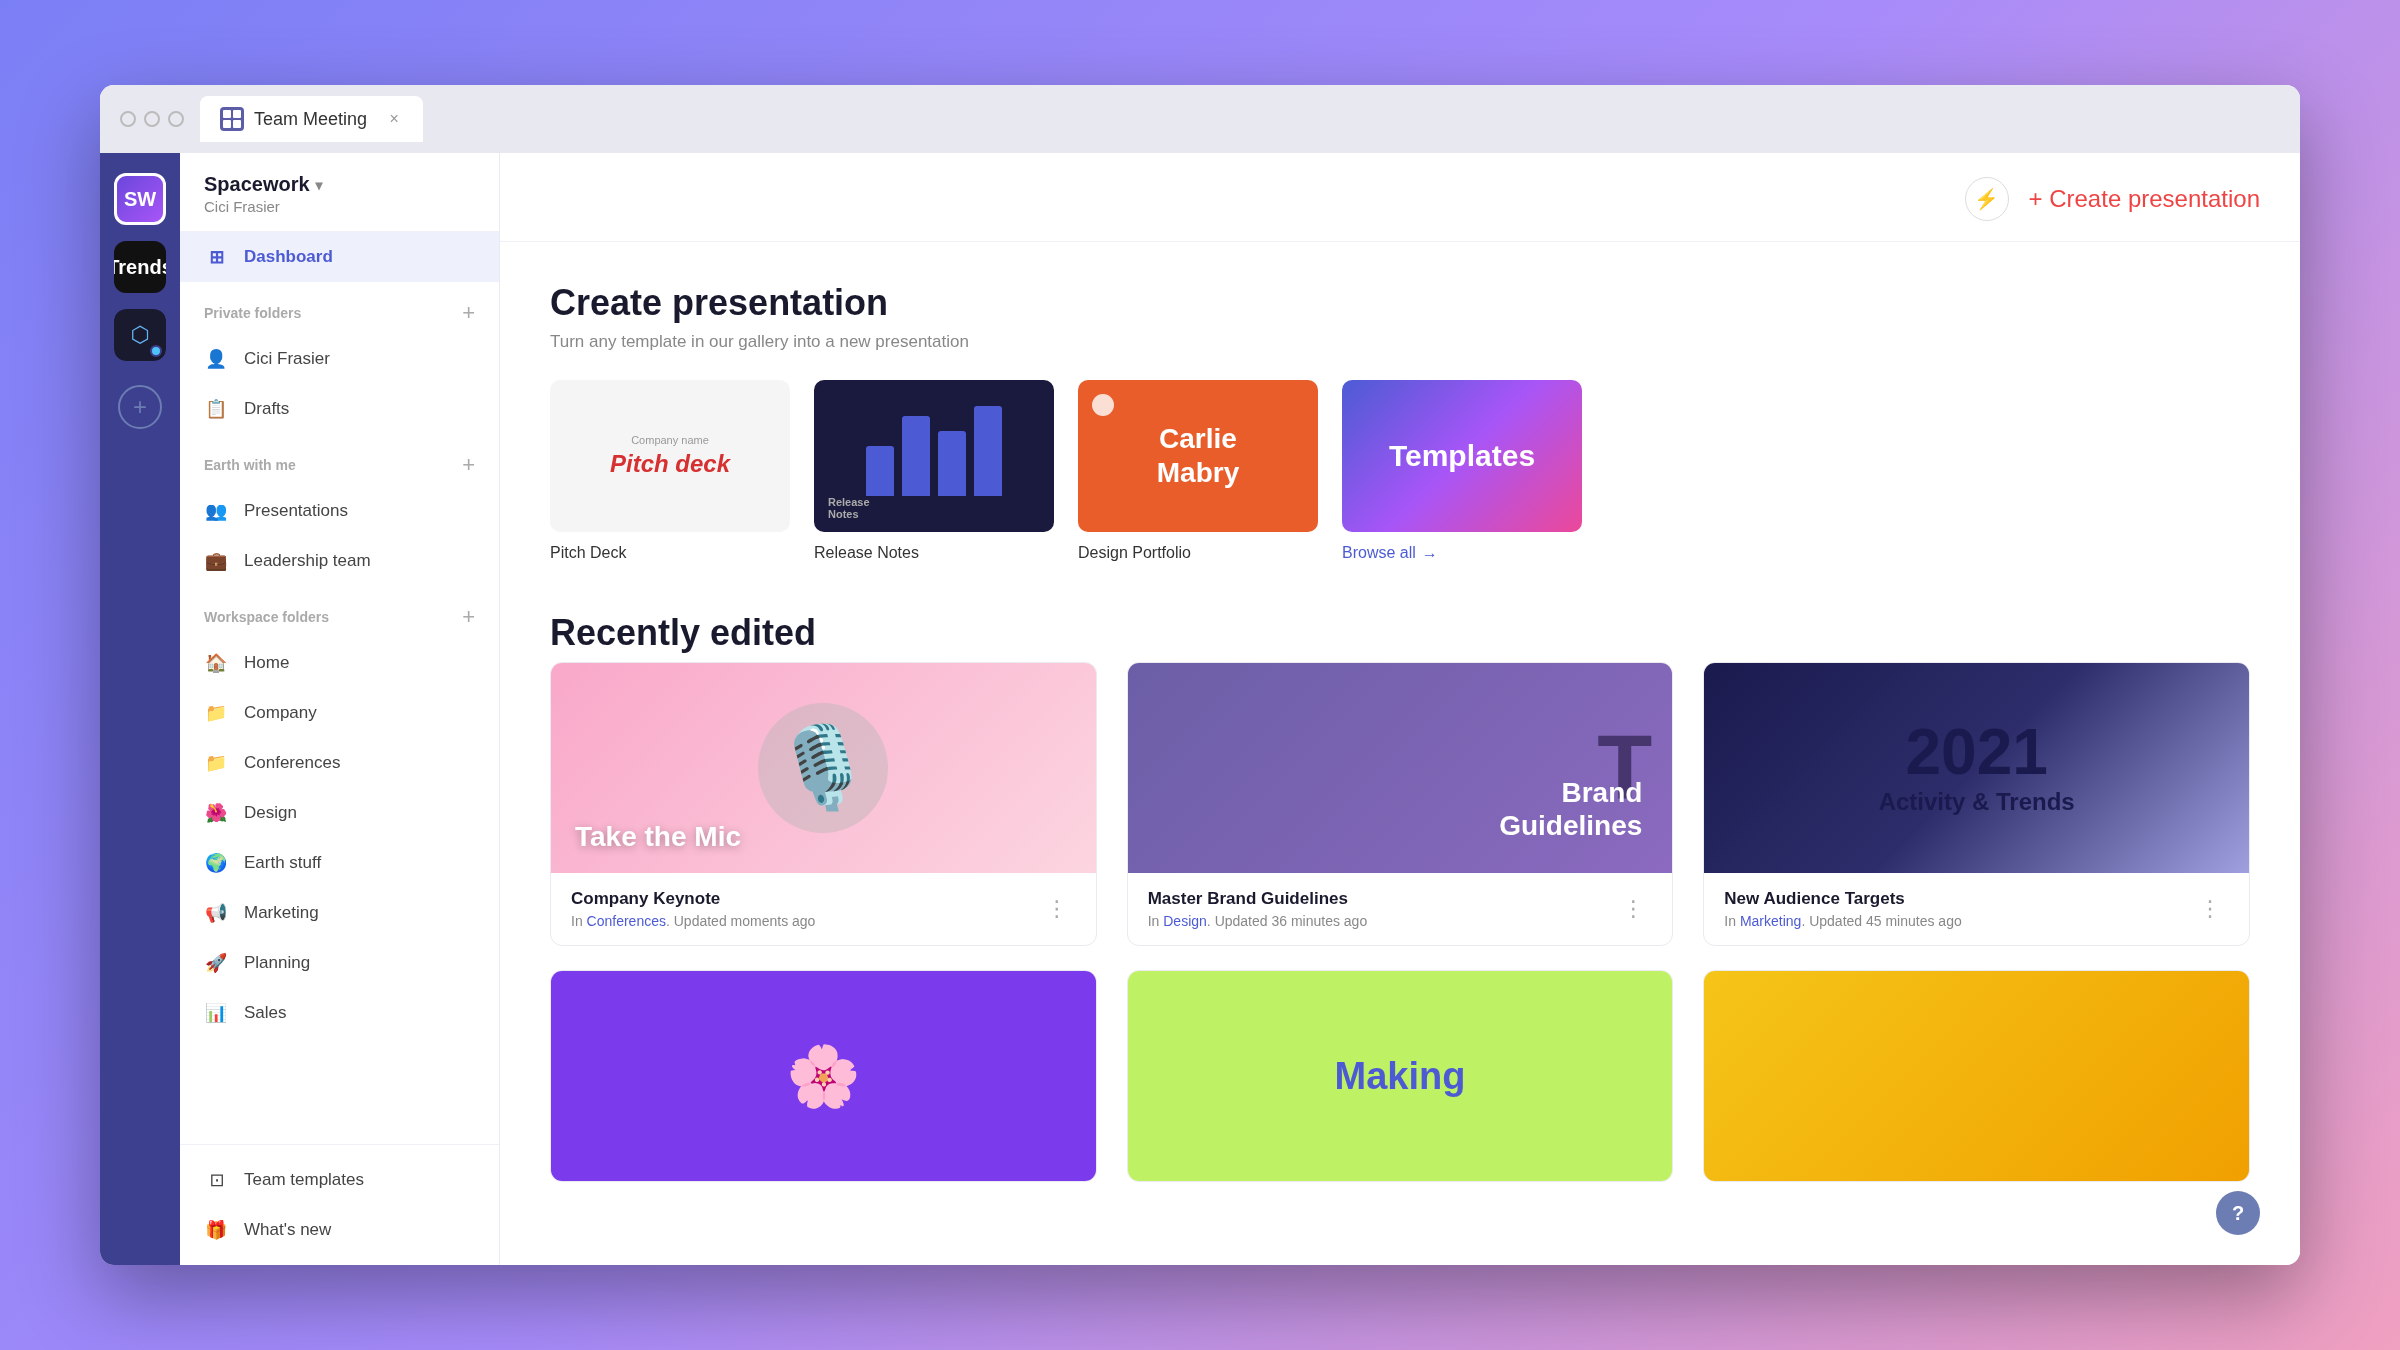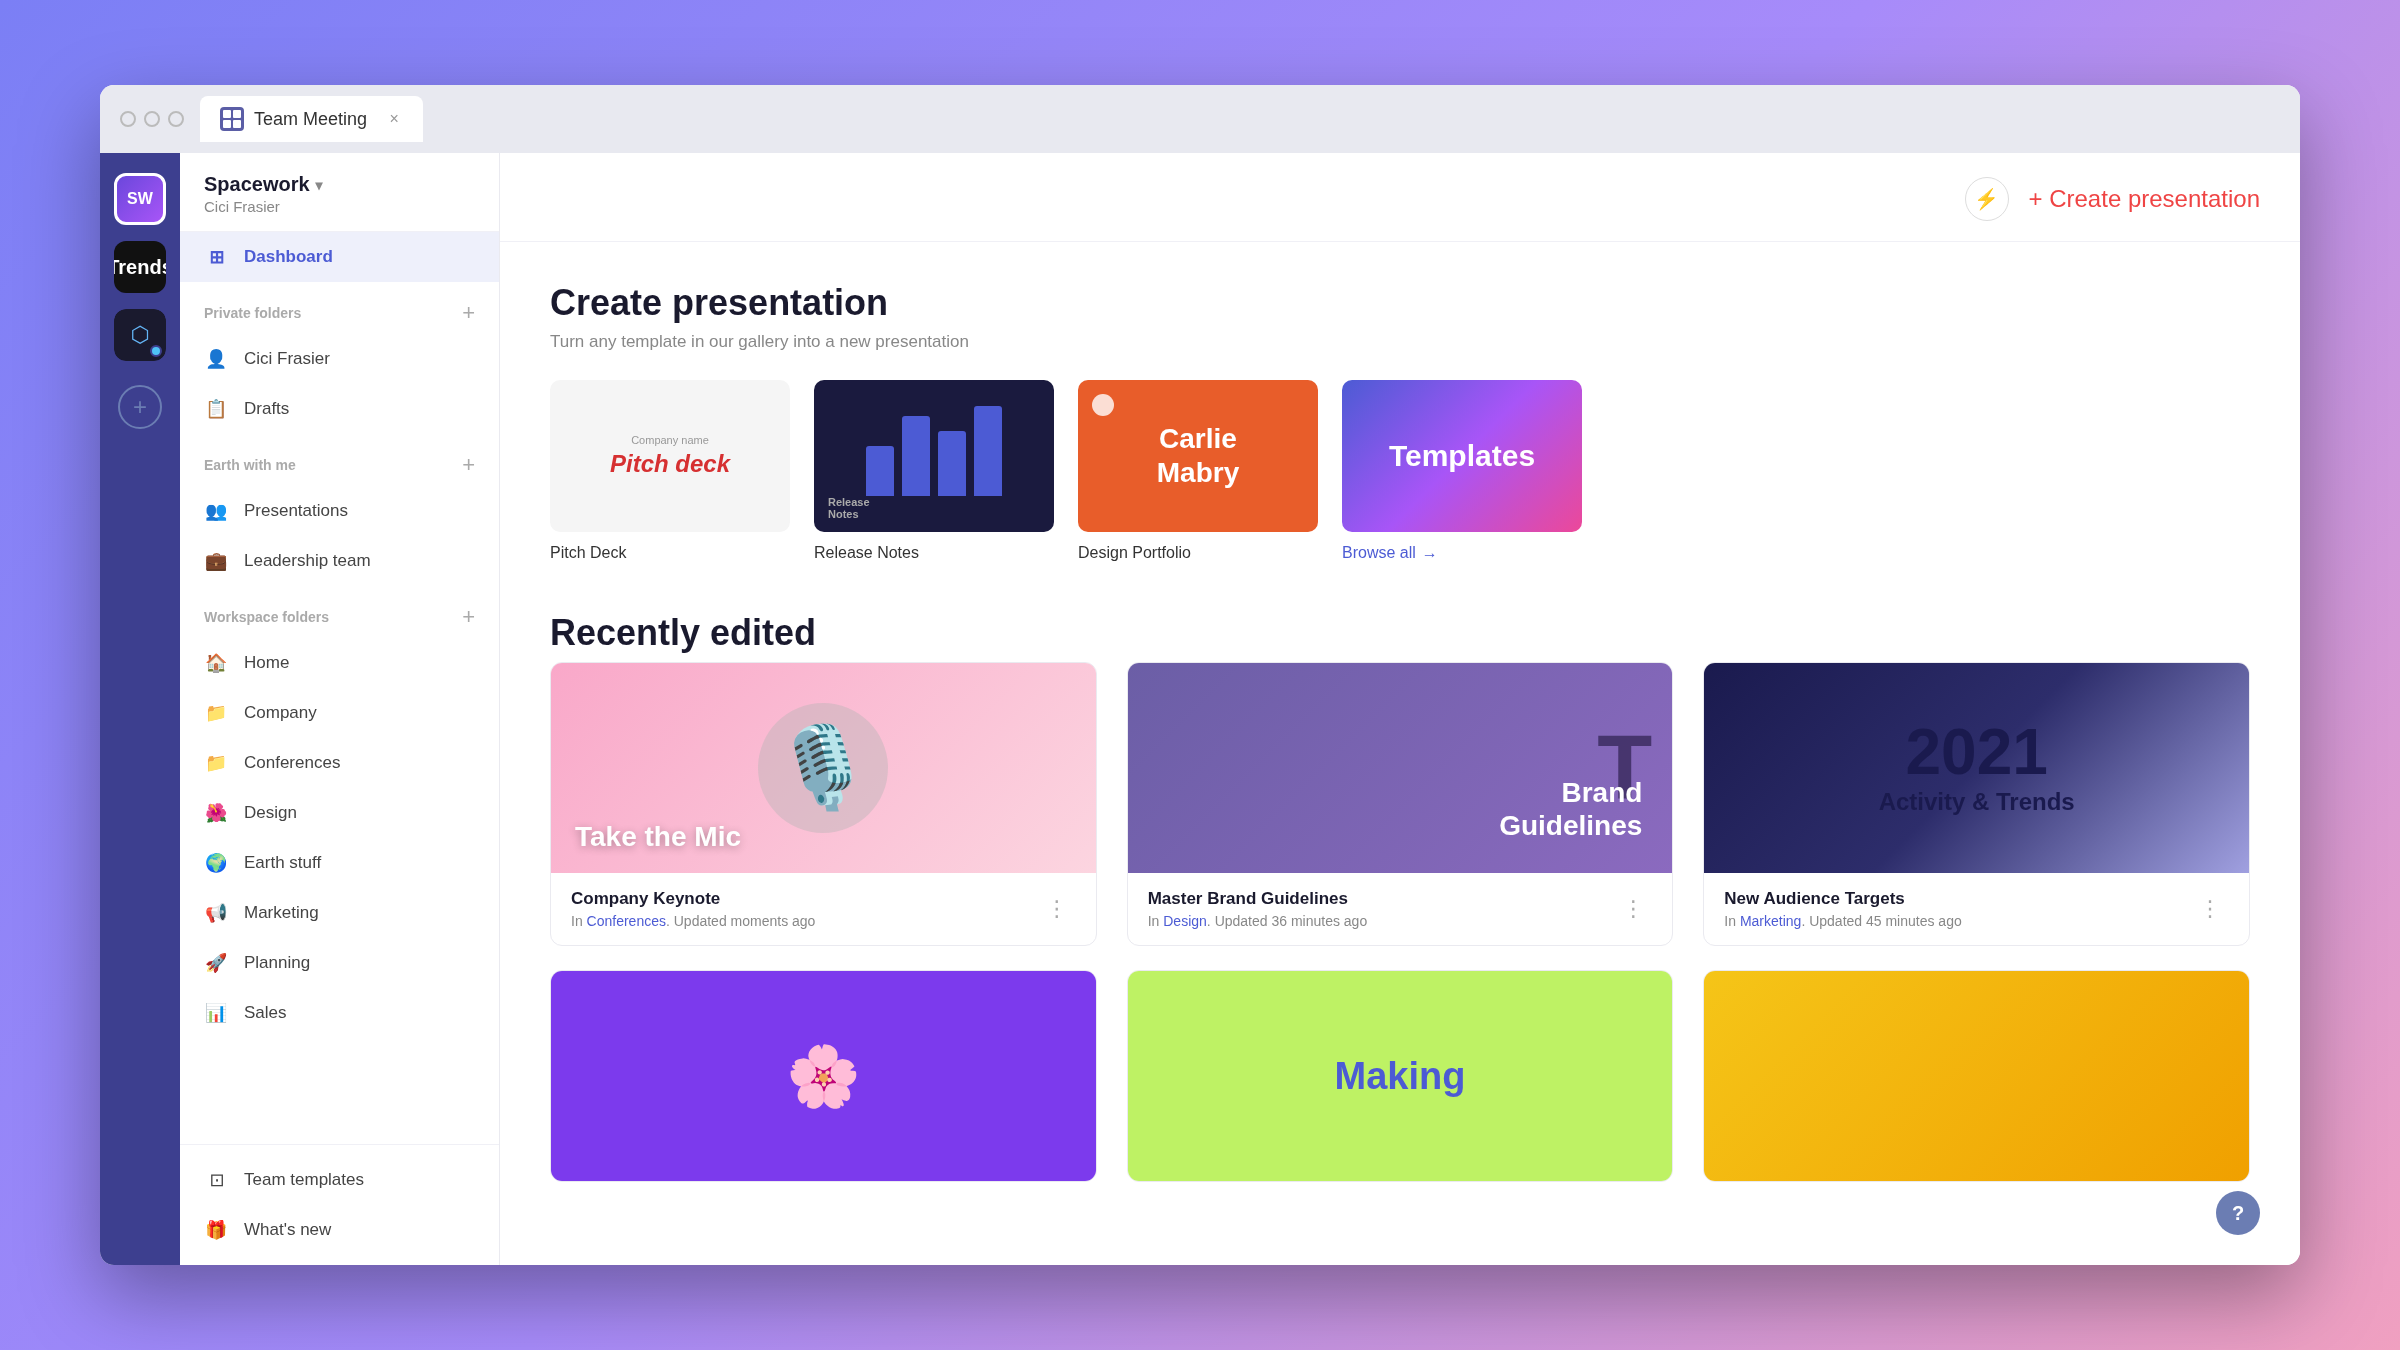--- a/index.html
+++ b/index.html
@@ -92,21 +92,21 @@
       gap: 16px;
       flex-shrink: 0;
     }
     .icon-bar-avatar {
       width: 52px; height: 52px;
       border-radius: 12px;
       background: linear-gradient(135deg, #6b47dc, #a855f7);
       display: flex; align-items: center; justify-content: center;
       color: #fff;
       font-weight: 700;
-      font-size: 16px;
+      font-size: 20px;
       border: 3px solid #fff;
     }
     .icon-bar-app {
       width: 52px; height: 52px;
       border-radius: 12px;
       overflow: hidden;
       cursor: pointer;
       position: relative;
     }
     .pitch-icon {

